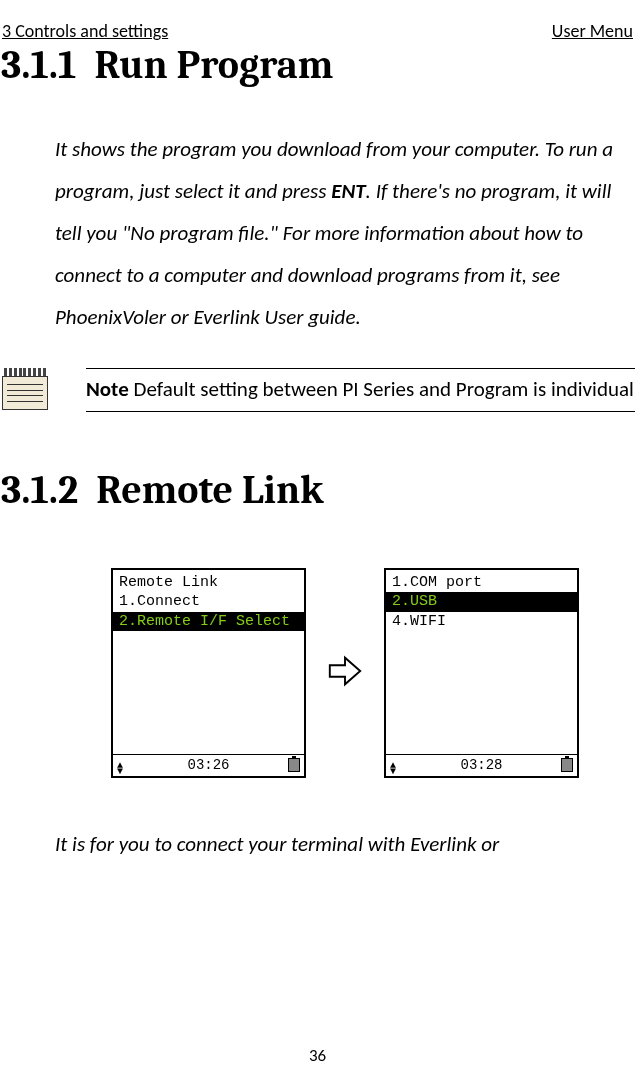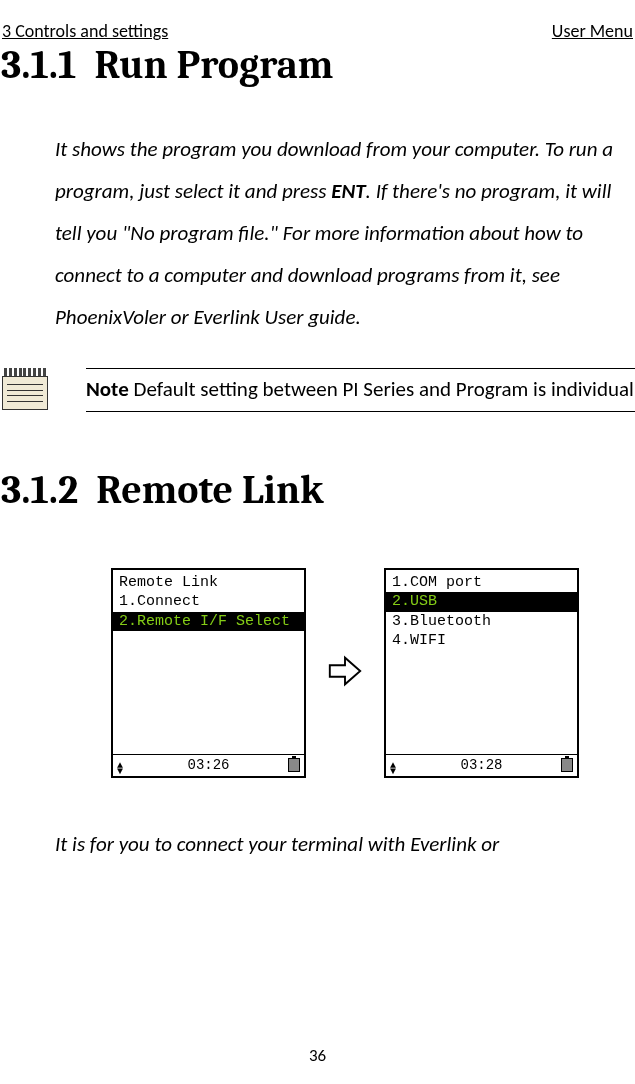--- a/index.html
+++ b/index.html
@@ -251,21 +251,20 @@
   <div class="arrow-icon">
     <svg viewBox="0 0 40 40">
       <path d="M4 14 L20 14 L20 6 L36 20 L20 34 L20 26 L4 26 Z" fill="none" stroke="#000" stroke-width="2"></path>
     </svg>
   </div>
 
   <div class="screen">
     <div class="content">
       <div class="srow">1.COM port</div>
       <div class="srow selected">2.USB</div>
-      <div class="srow">3.Bluetooth</div>
       <div class="srow">4.WIFI</div>
     </div>
     <div class="statusbar">
       <span class="left-indicator">
         <span class="arrows">
             <span>▲</span>
             <span>▼</span>
           </span>
       </span>
       <span>03:28</span>

